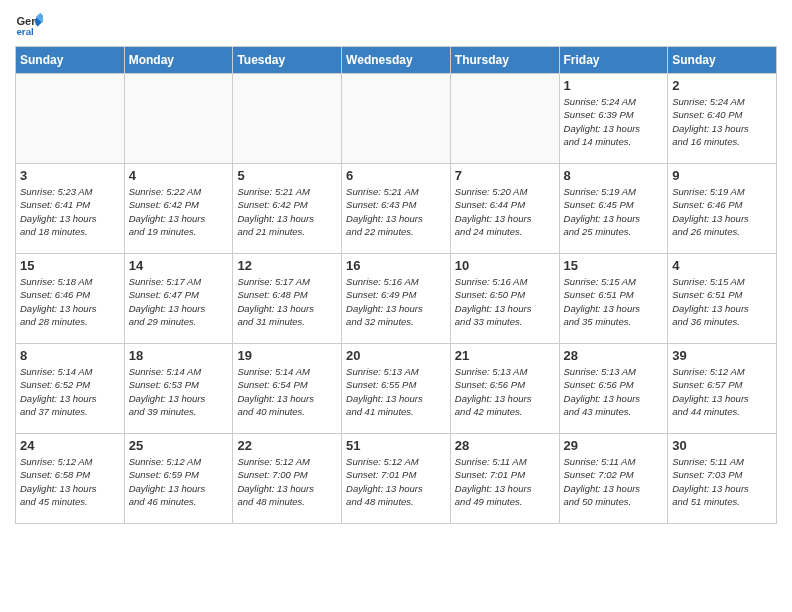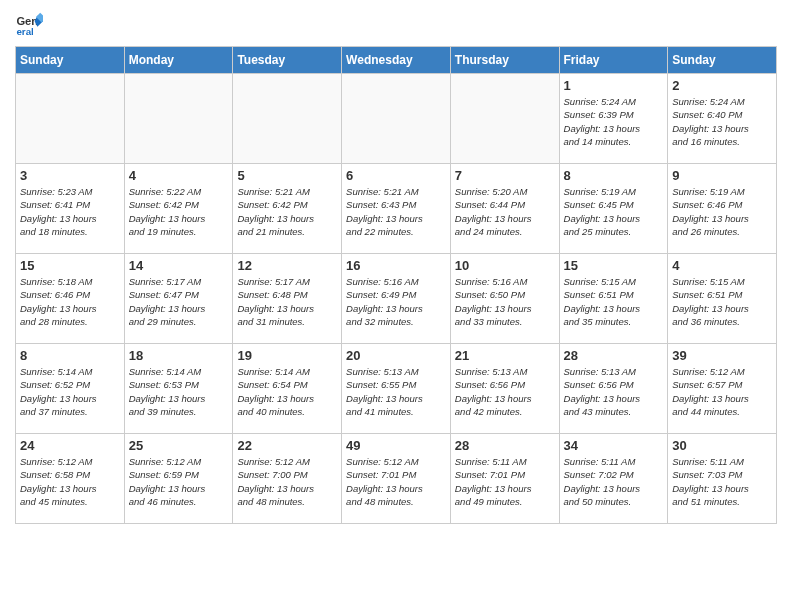--- a/index.html
+++ b/index.html
@@ -297,35 +297,35 @@
 and 46 minutes.</div>
         </td>
         <td>
           <span class="day-num">22</span>
           <div class="day-info" style="white-space: pre-line;">Sunrise: 5:12 AM
 Sunset: 7:00 PM
 Daylight: 13 hours
 and 48 minutes.</div>
         </td>
         <td>
-          <span class="day-num">49</span>
+          <span class="day-num">51</span>
           <div class="day-info" style="white-space: pre-line;">Sunrise: 5:12 AM
 Sunset: 7:01 PM
 Daylight: 13 hours
 and 48 minutes.</div>
         </td>
         <td>
           <span class="day-num">28</span>
           <div class="day-info" style="white-space: pre-line;">Sunrise: 5:11 AM
 Sunset: 7:01 PM
 Daylight: 13 hours
 and 49 minutes.</div>
         </td>
         <td>
-          <span class="day-num">34</span>
+          <span class="day-num">29</span>
           <div class="day-info" style="white-space: pre-line;">Sunrise: 5:11 AM
 Sunset: 7:02 PM
 Daylight: 13 hours
 and 50 minutes.</div>
         </td>
         <td>
           <span class="day-num">30</span>
           <div class="day-info" style="white-space: pre-line;">Sunrise: 5:11 AM
 Sunset: 7:03 PM
 Daylight: 13 hours

